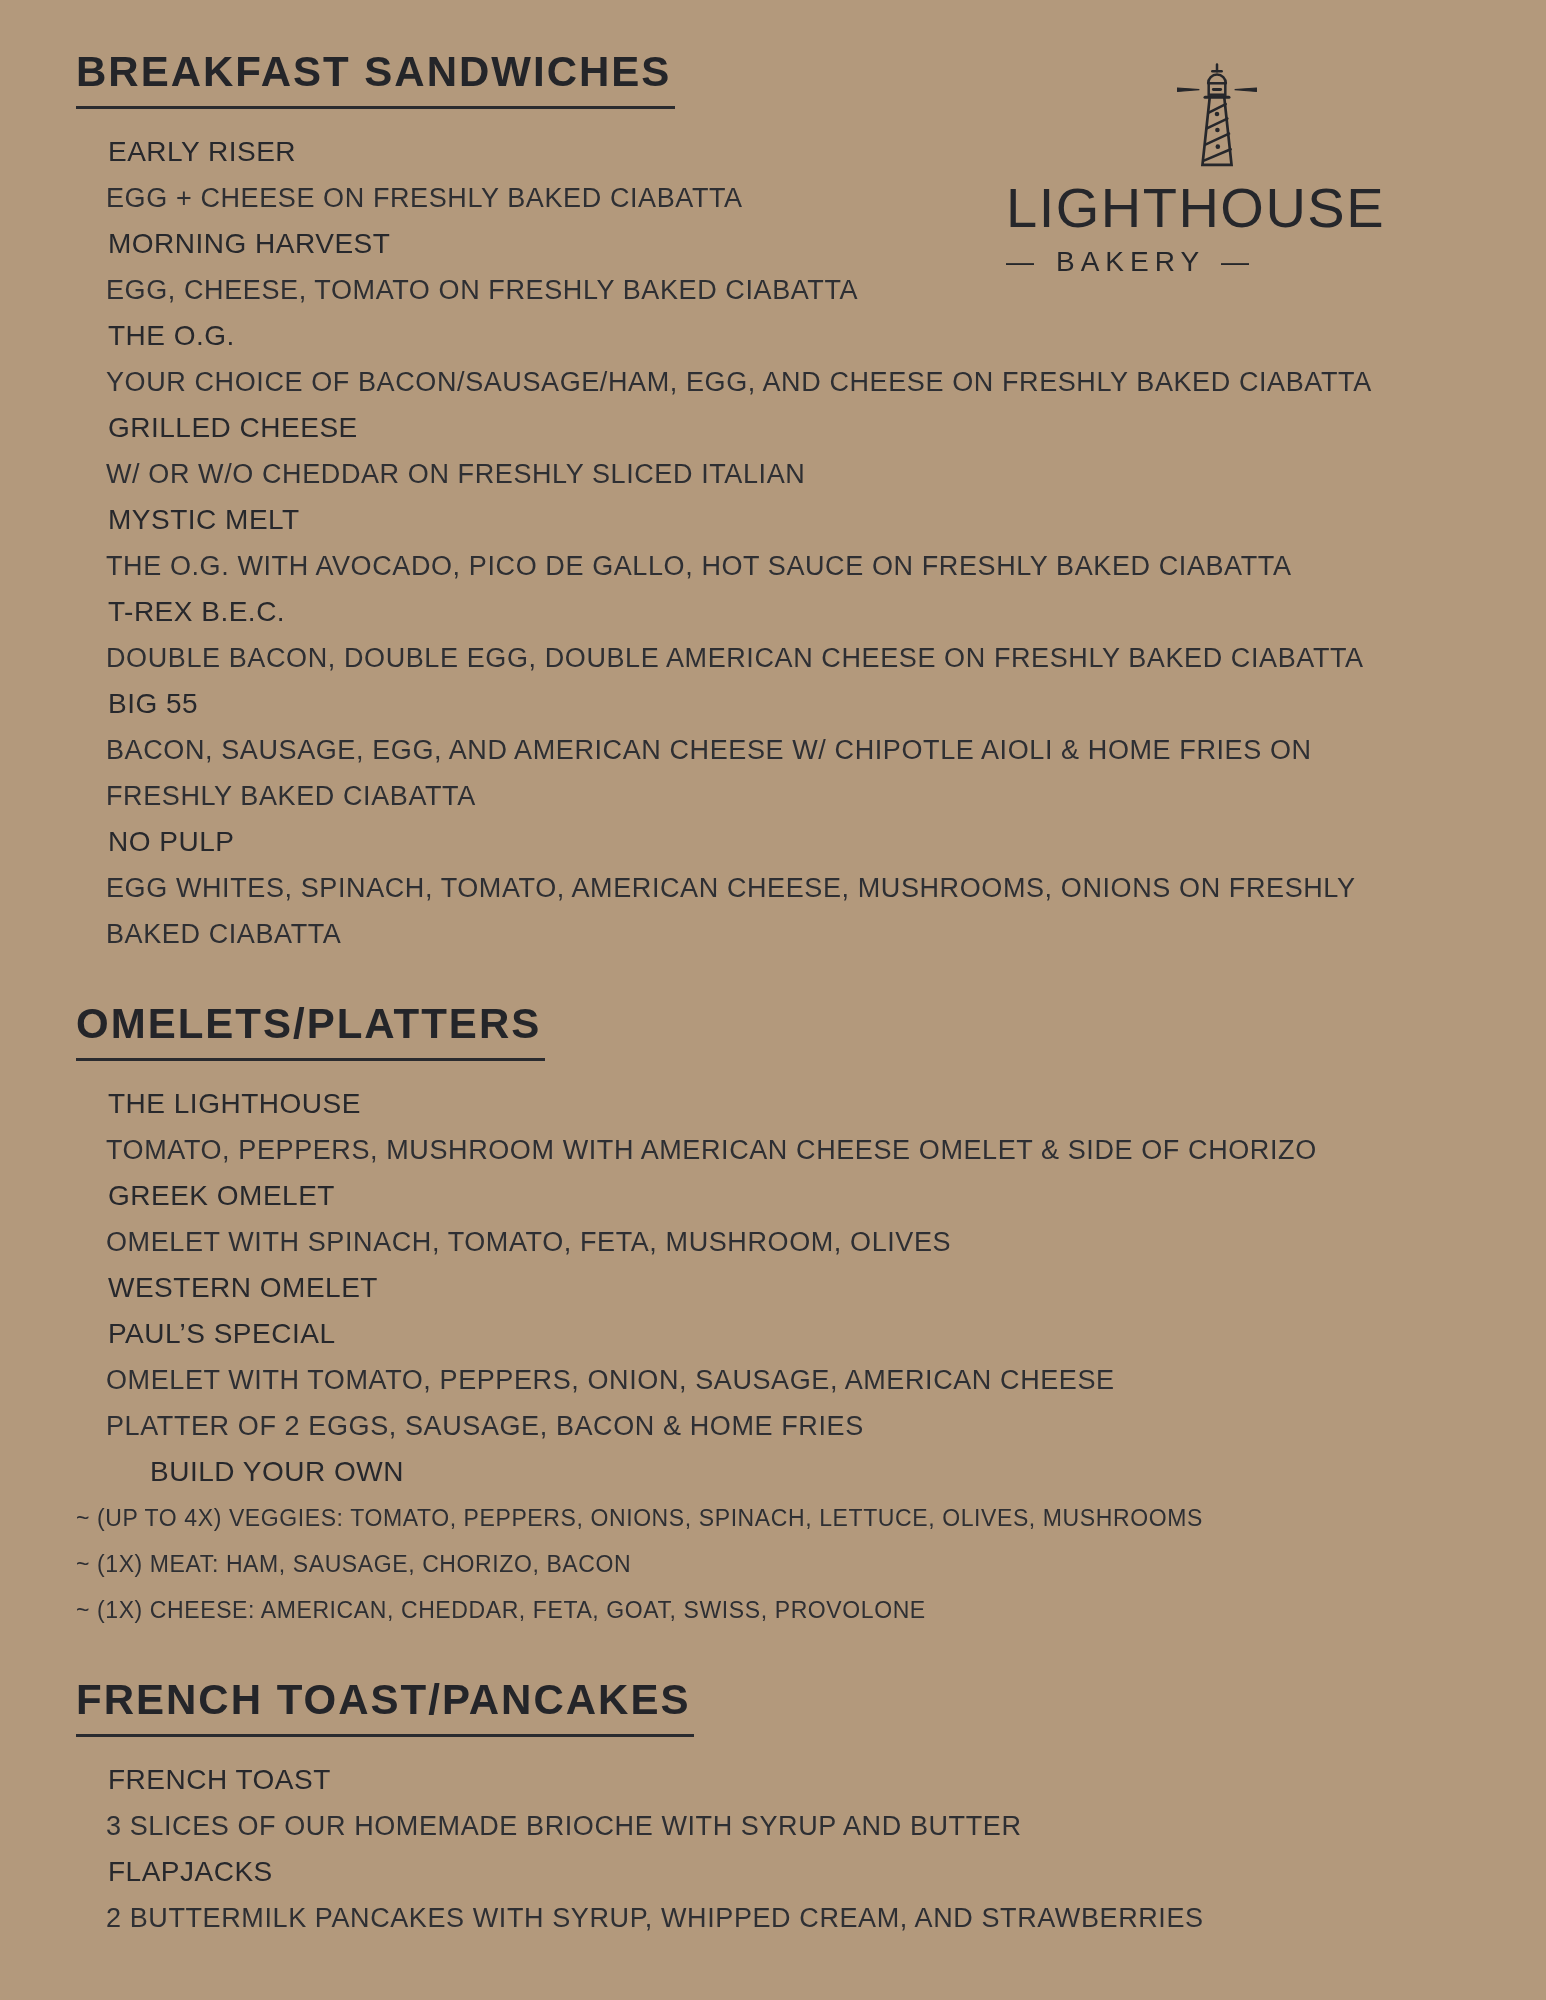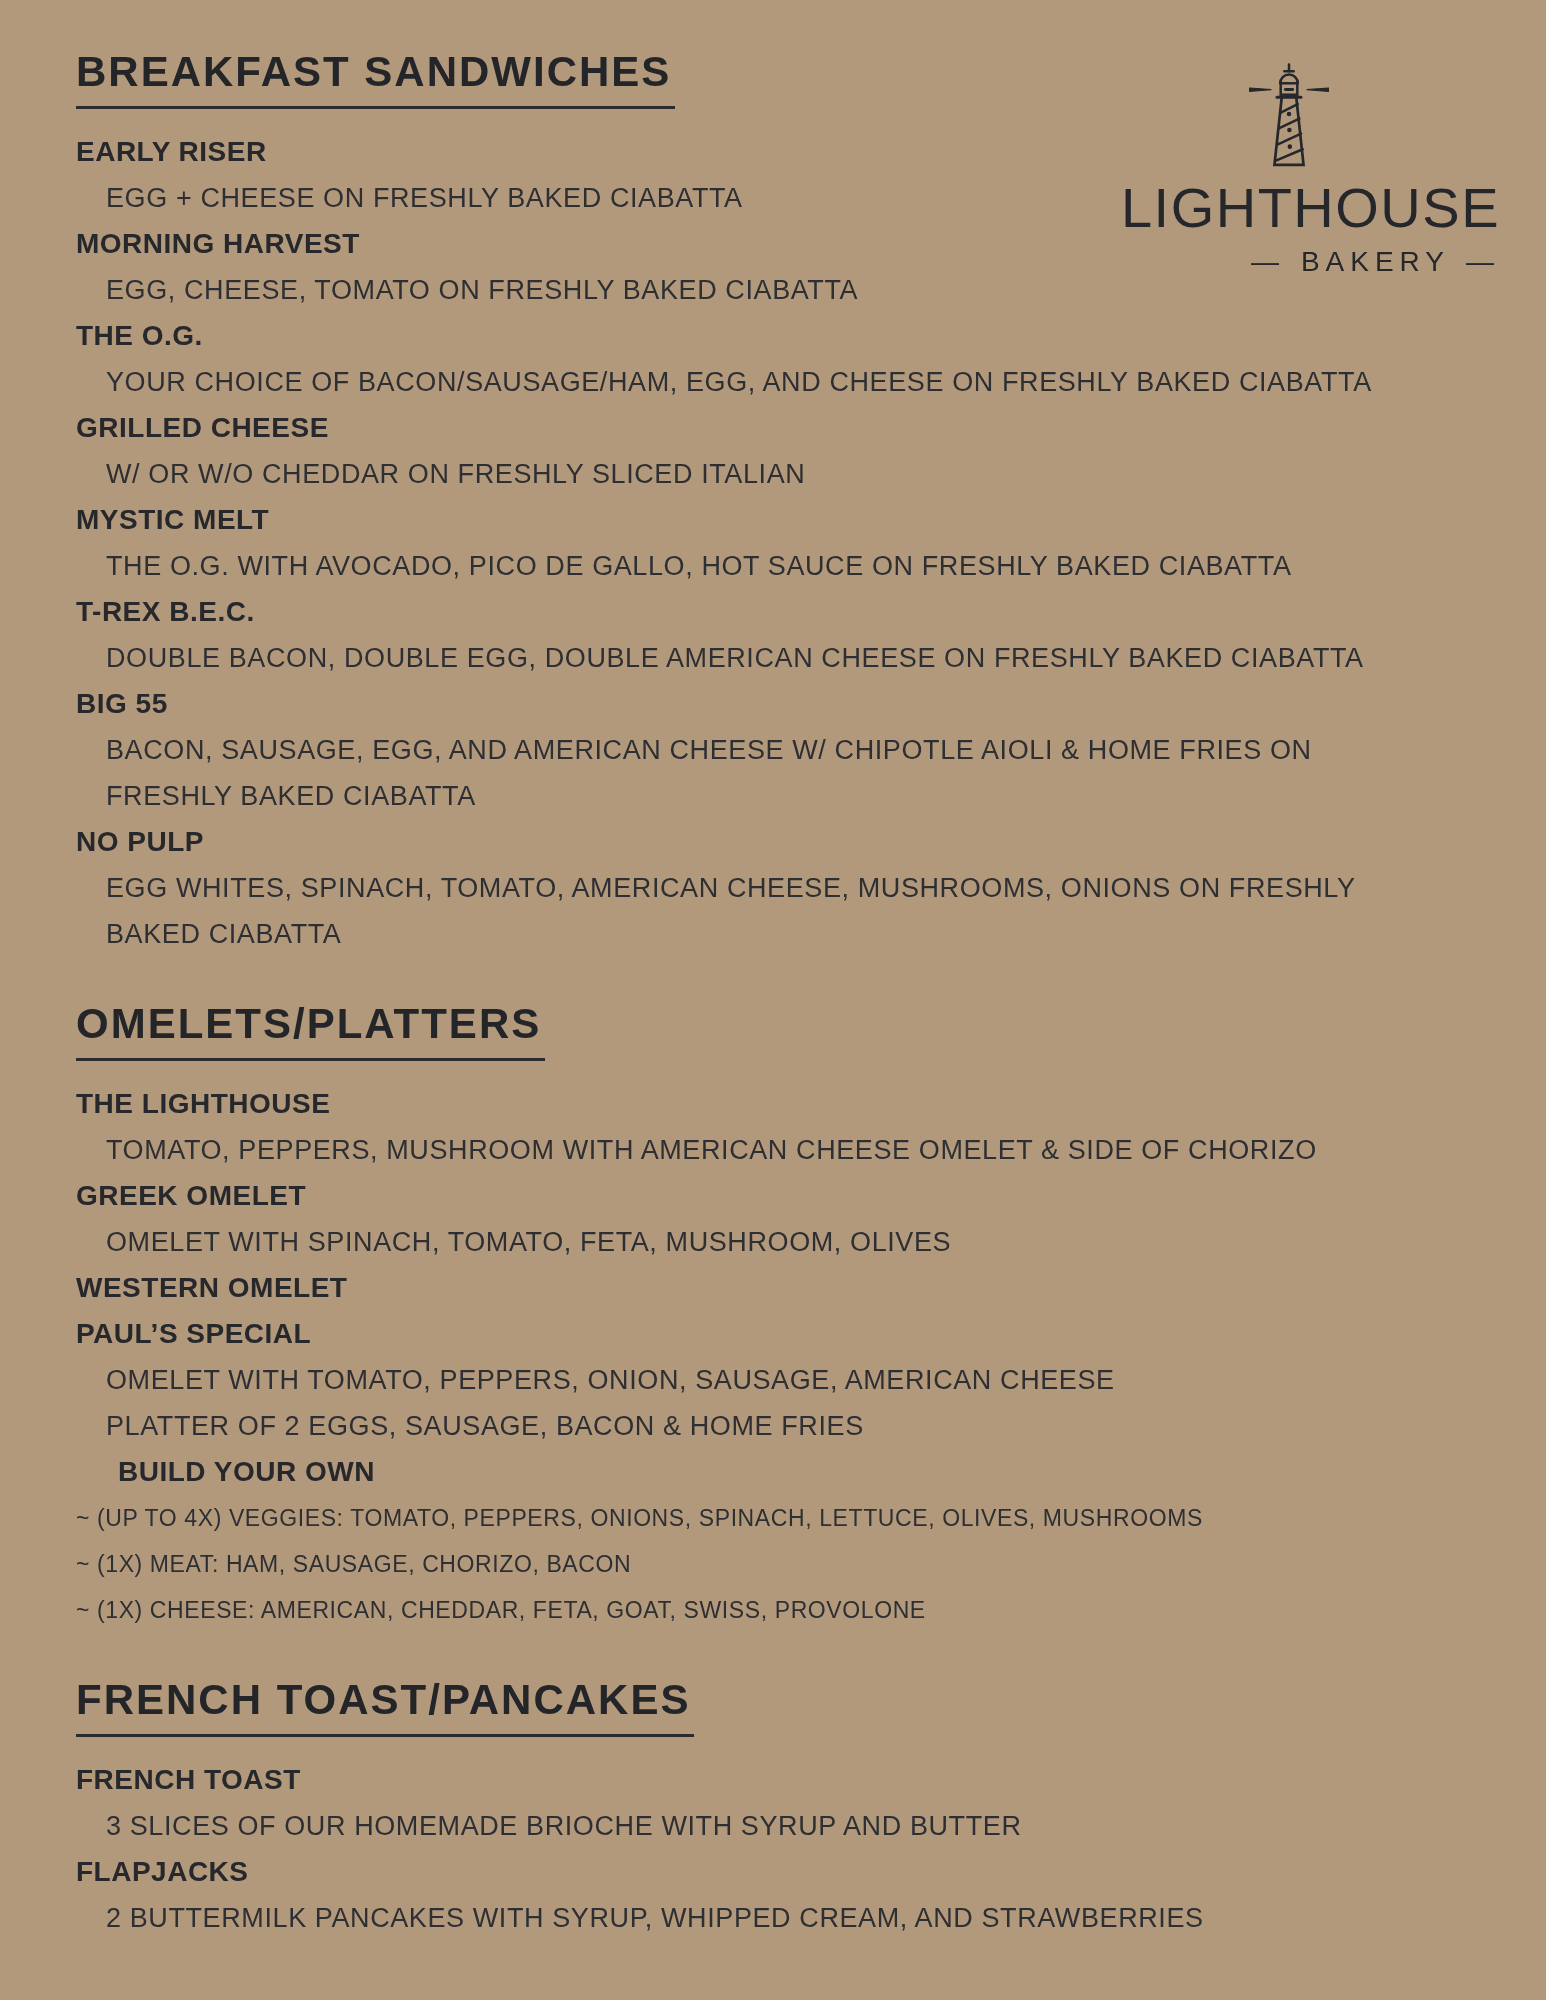--- a/index.html
+++ b/index.html
@@ -29,43 +29,44 @@
     border-bottom:3px solid #2a2b2f;
     padding:0 4px 13px 0;
   }
   .items { margin-top:20px; }
   .line {
     line-height:46px;
     white-space:nowrap;
   }
   .name {
     font-size:28px;
-    font-weight:700;
+    font-weight:400;
     letter-spacing:0.5px;
     color:#27282c;
+    margin-left:32px;
   }
   .desc {
     font-size:27px;
     font-weight:400;
     letter-spacing:0.6px;
     padding-left:30px;
     color:#2e2f33;
   }
   .sub-name { padding-left:42px; }
   .note {
     font-size:23px;
     font-weight:400;
     letter-spacing:0.6px;
     color:#2e2f33;
   }
   .logo {
     position:absolute;
-    left:1078px; top:62px;
+    left:1006px; top:62px;
     width:422px;
-    text-align:right;
+    text-align:left;
     color:#26272b;
   }
   .logo-icon { display:block; margin:0 auto; }
   .logo-name {
     font-size:56px;
     font-weight:400;
     letter-spacing:1.5px;
     line-height:1;
     margin-top:10px;
     color:#26272b;

